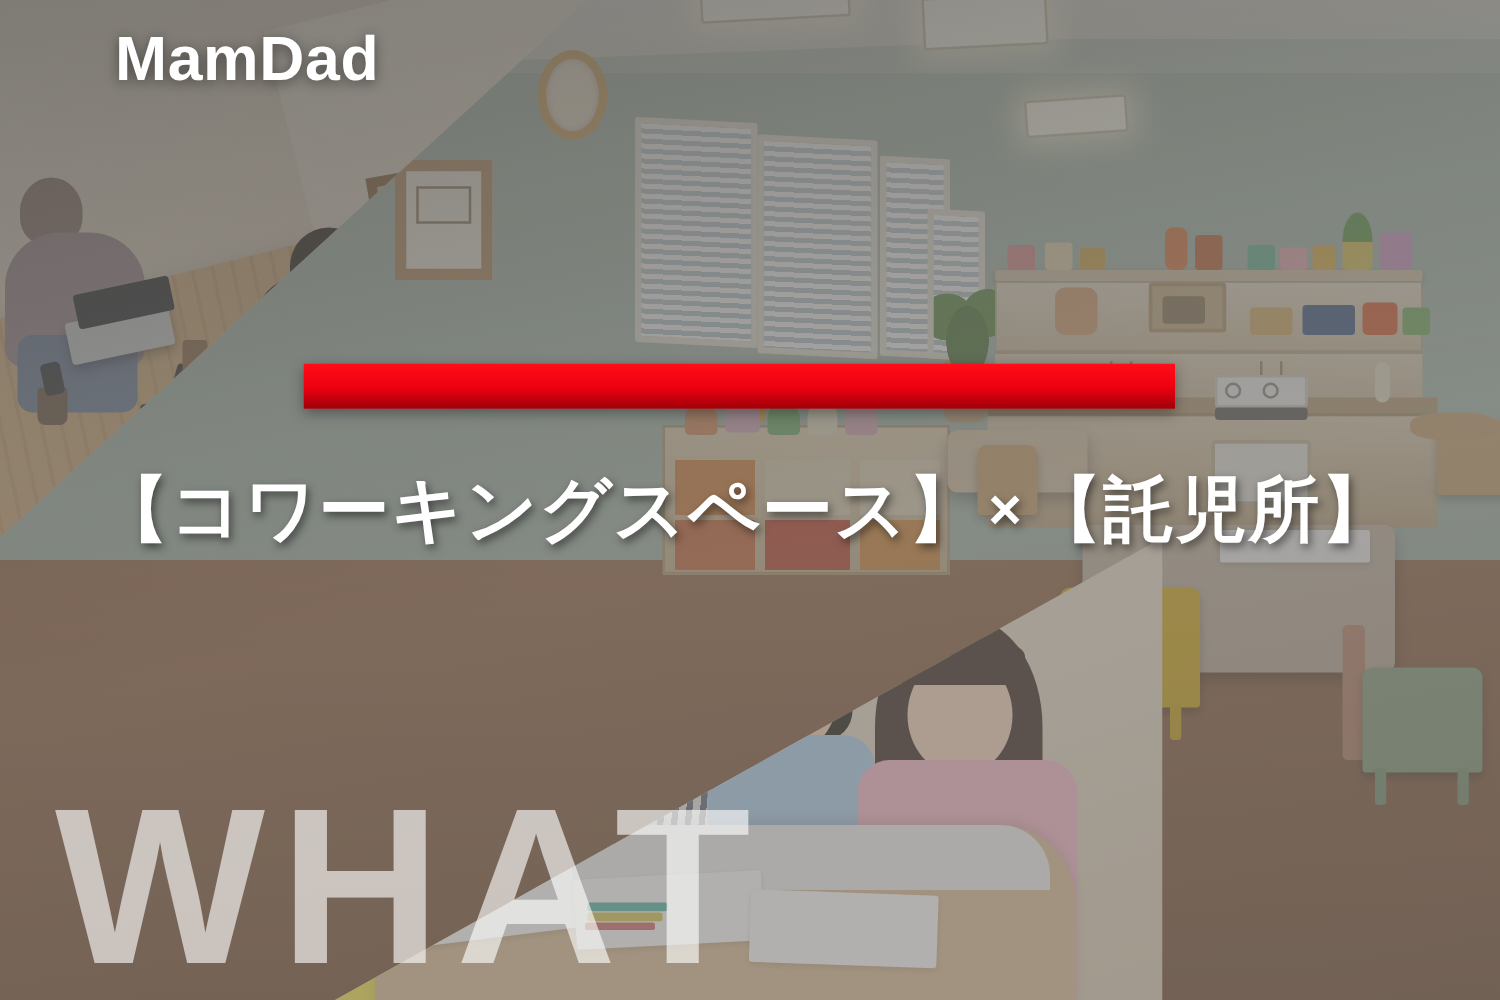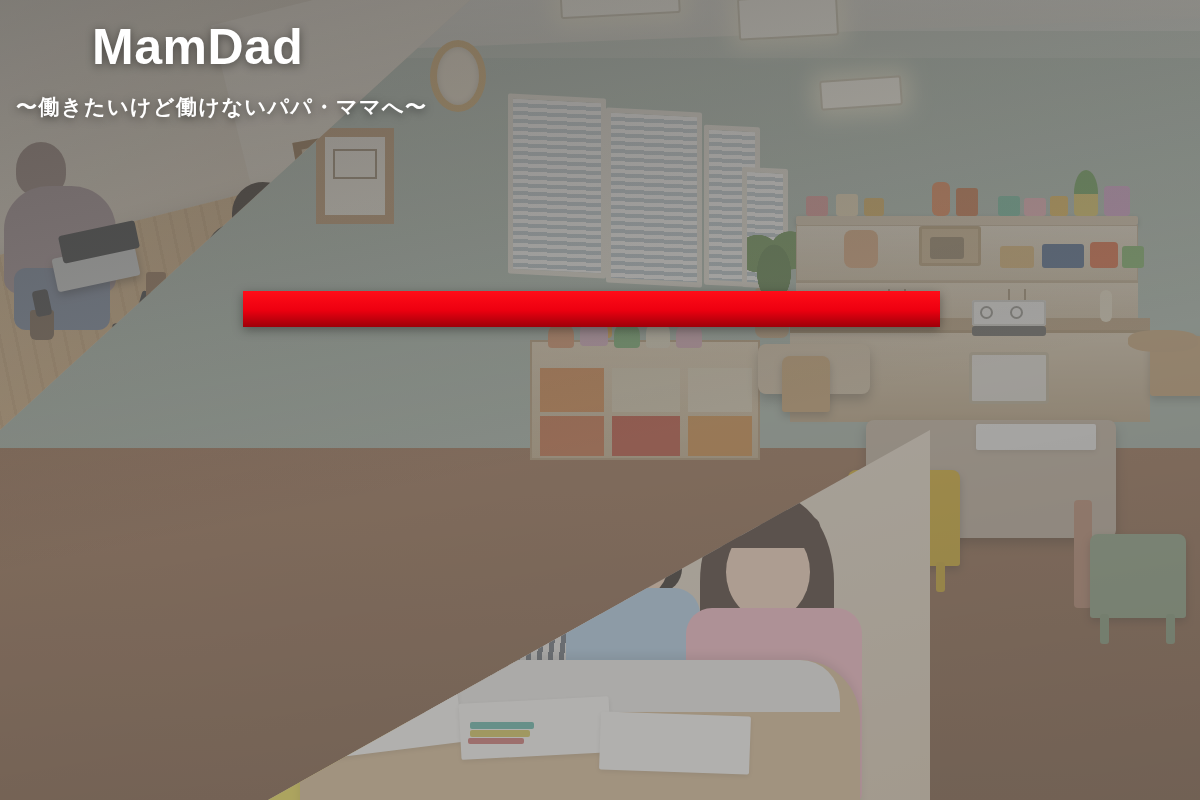--- a/index.html
+++ b/index.html
@@ -357,20 +357,23 @@
     <div class="pencil" style="left:470px;top:722px;width:64px;height:7px;background:#55b4a8;"></div>
     <div class="pencil" style="left:470px;top:730px;width:60px;height:7px;background:#d7c74e;"></div>
     <div class="pencil" style="left:468px;top:738px;width:56px;height:6px;background:#cf6a6a;"></div>
   </div>
 
   <div class="veil"></div>
   <div class="veil-dark"></div>
 
   <div class="txt">
     <div class="brand">MamDad</div>
-    <div class="tagline">〜働きたいけど働けないパパ・ママへ〜</div>
 
     <div class="redbar"></div>
 
-
+    <div class="subline">
+      <span>【コワーキングスペース】</span><span class="x">×</span><span>【託児所】</span>
+    </div>
+
+    <div class="watermark">WHAT</div>
   </div>
 
 </div>
 
 </body></html>

